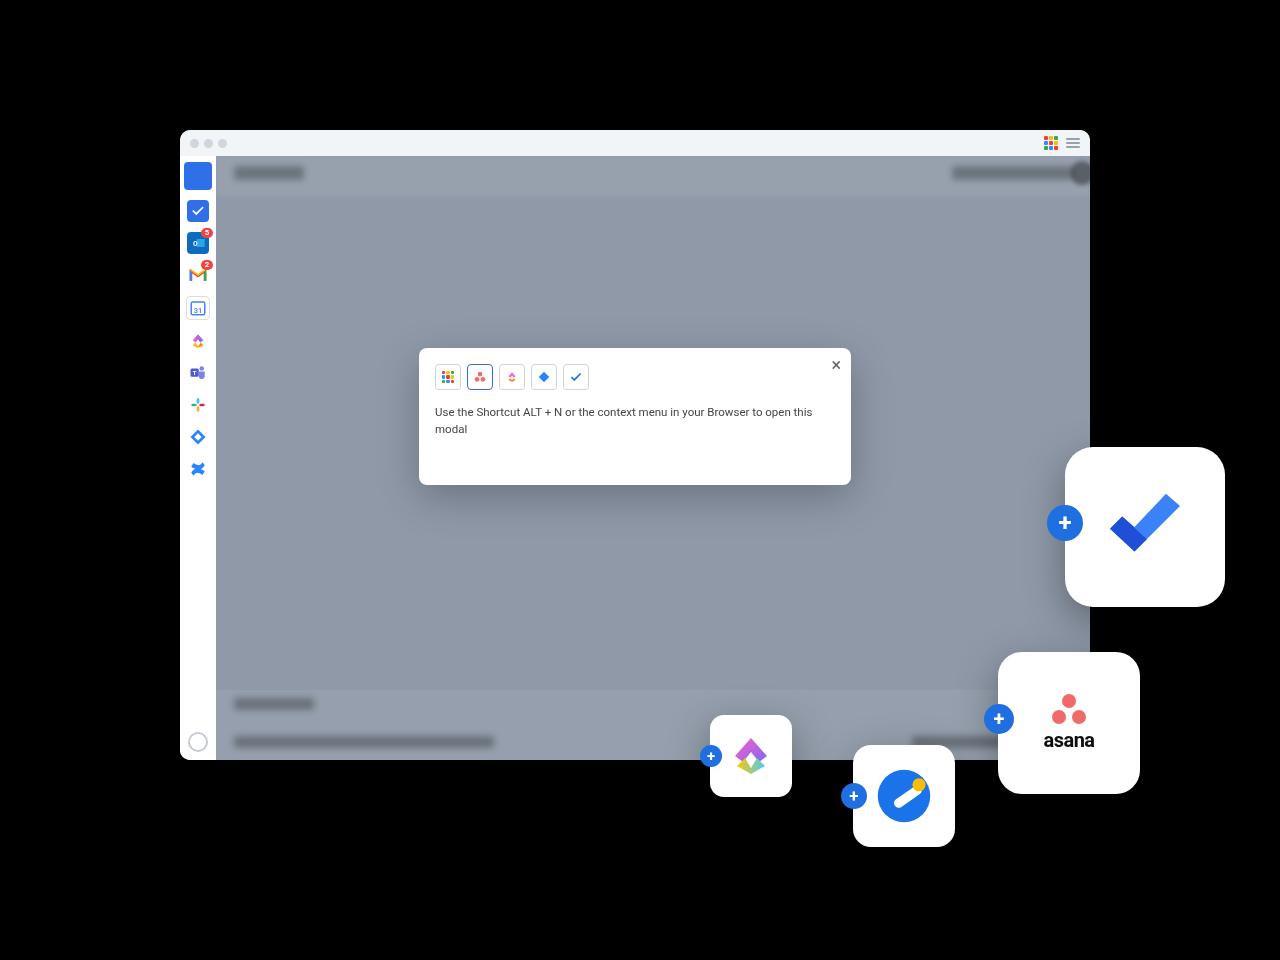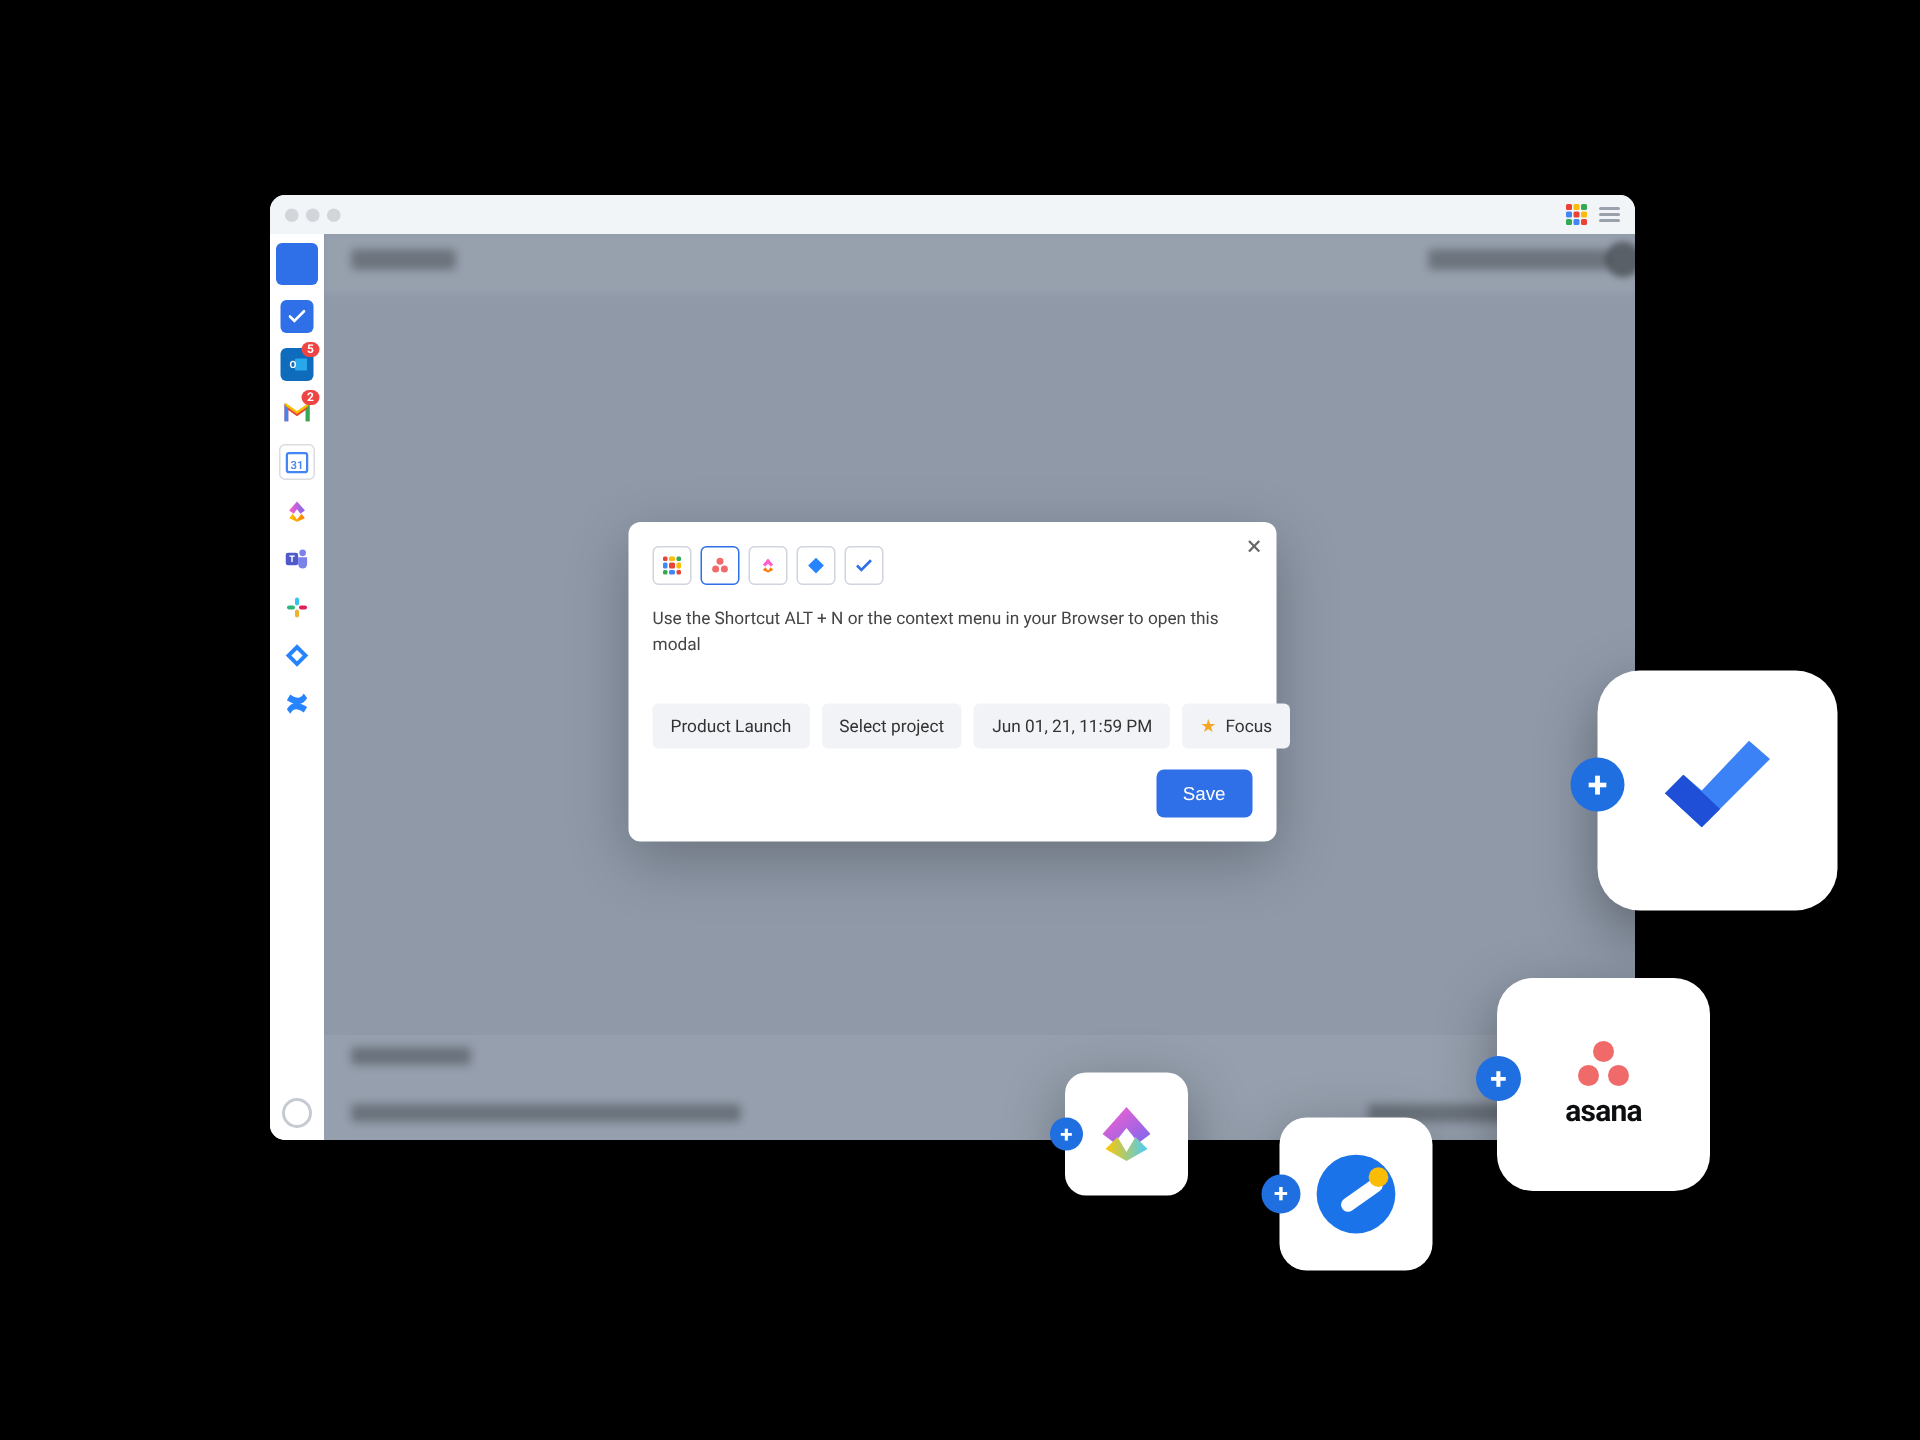--- a/index.html
+++ b/index.html
@@ -260,38 +260,20 @@
               <path d="M12 3l9 9-9 9-9-9z" fill="#2684ff"></path>
             </svg>
           </div>
         <div class="tool-chip">
             <svg width="14" height="14" viewBox="0 0 24 24">
               <path d="M4 12l5 5L20 6" stroke="#2f6fe8" stroke-width="3" fill="none"></path>
             </svg>
           </div>
       </div>
       <div class="modal-desc">Use the Shortcut ALT + N or the context menu in your Browser to open this modal</div>
-      <div class="field-row">
-        <div class="pill">
-            <span>Product Launch</span>
-          </div>
-        <div class="pill">
-            <span>Select project</span>
-          </div>
-        <div class="pill">
-            <span>Jun 01, 21, 11:59 PM</span>
-          </div>
-        <div class="pill">
-            <span class="star">★</span>
-            <span>Focus</span>
-          </div>
-      </div>
-      <div class="save-row">
-        <button class="save-btn">Save</button>
-      </div>
     </div>
   </div>
 
   <div class="tile tile-todo">
     <div class="plus">+</div>
     <svg class="check-mark" viewBox="0 0 100 80">
       <path d="M10 42 L38 68 L90 16 L74 2 L38 40 L24 28 Z" fill="#3b82f6"></path>
       <path d="M10 42 L38 68 L52 54 L24 28 Z" fill="#1e4fd6"></path>
     </svg>
   </div>

